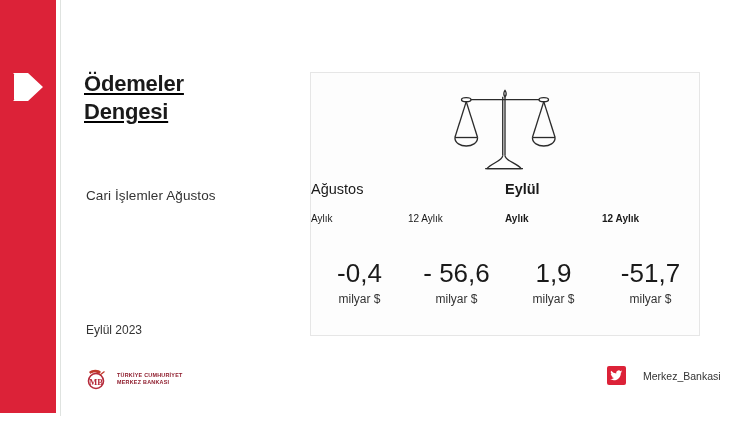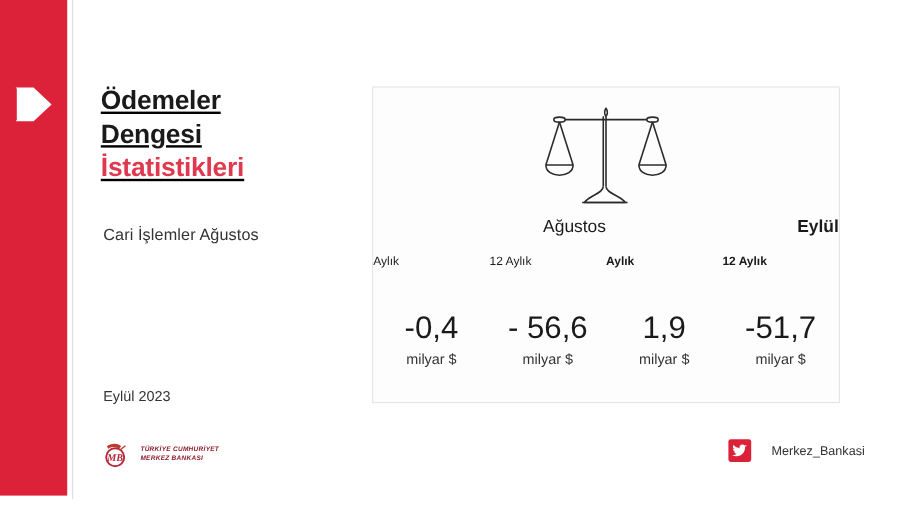--- a/index.html
+++ b/index.html
@@ -79,21 +79,20 @@
   }
 
   
   .cbrt-logo {
     position: absolute;
     left: 86px;
     top: 368px;
     display: flex;
     align-items: center;
     gap: 5px;
-    font-style: italic;
   }
   .cbrt-mark {
     width: 26px;
     height: 22px;
     flex: 0 0 auto;
   }
   .cbrt-text {
     display: flex;
     flex-direction: column;
     justify-content: center;
@@ -154,21 +153,21 @@
 
   .month-row {
     position: absolute;
     left: 0;
     top: 108px;
     width: 100%;
     display: flex;
   }
   .month-cell {
     flex: 0 0 50%;
-    text-align: right;
+    text-align: left;
     font-size: 14.5px;
     color: #1a1a1a;
   }
   .month-cell.bold { font-weight: bold; }
 
   .period-row {
     position: absolute;
     left: 0;
     top: 140px;
     width: 100%;
@@ -222,21 +221,20 @@
   <div class="arrow-icon">
     <svg viewBox="0 0 34 38" width="34" height="38" xmlns="http://www.w3.org/2000/svg">
       <path d="M2 6 L2 17 L14 17 L2 17 L2 32 L30 19 Z" fill="#ffffff"></path>
       <path d="M1 5 L16 5 L31 19 L16 33 L1 33 L15 19 Z" fill="#ffffff"></path>
     </svg>
   </div>
 
   <div class="title-block">
     <div class="title-line">Ödemeler</div>
     <div class="title-line">Dengesi</div>
-    <div class="title-line accent">İstatistikleri</div>
   </div>
 
   <div class="subtitle">Cari İşlemler Ağustos</div>
   <div class="period">Eylül 2023</div>
 
   <div class="cbrt-logo">
     <div class="cbrt-mark">
       <svg viewBox="0 0 26 22" width="26" height="22" xmlns="http://www.w3.org/2000/svg">
         <path d="M3 4 C6 1, 13 1, 15 4 L13 6 C11 4, 6 4, 4.5 6 Z" fill="#c0392b"></path>
         <circle cx="10" cy="13" r="7.5" fill="none" stroke="#b5293a" stroke-width="1.6"></circle>

